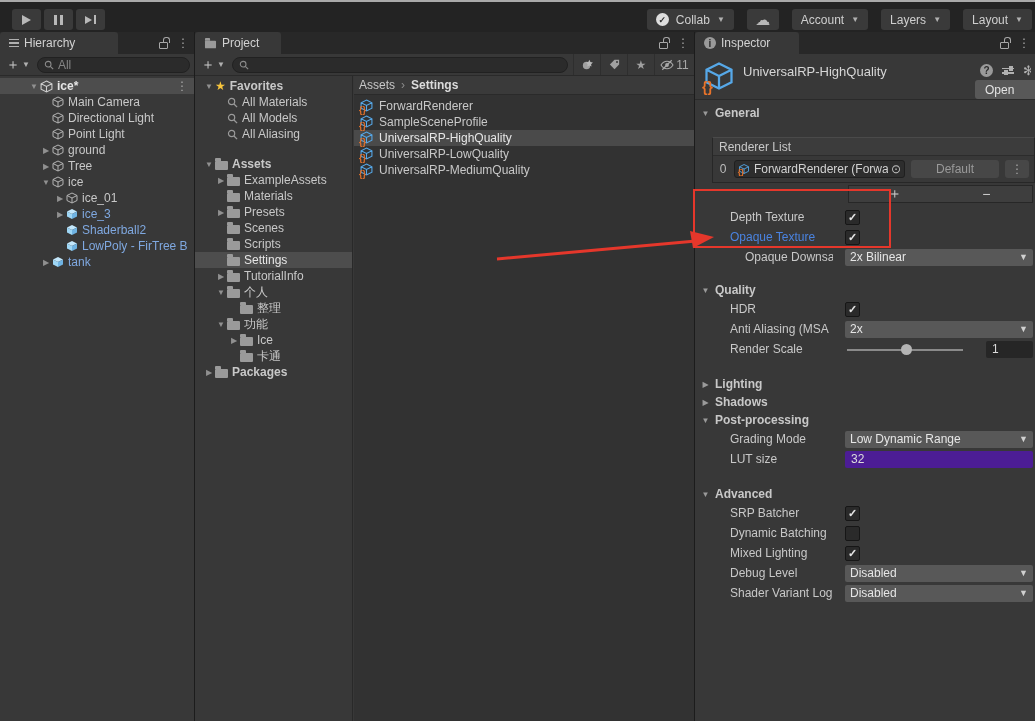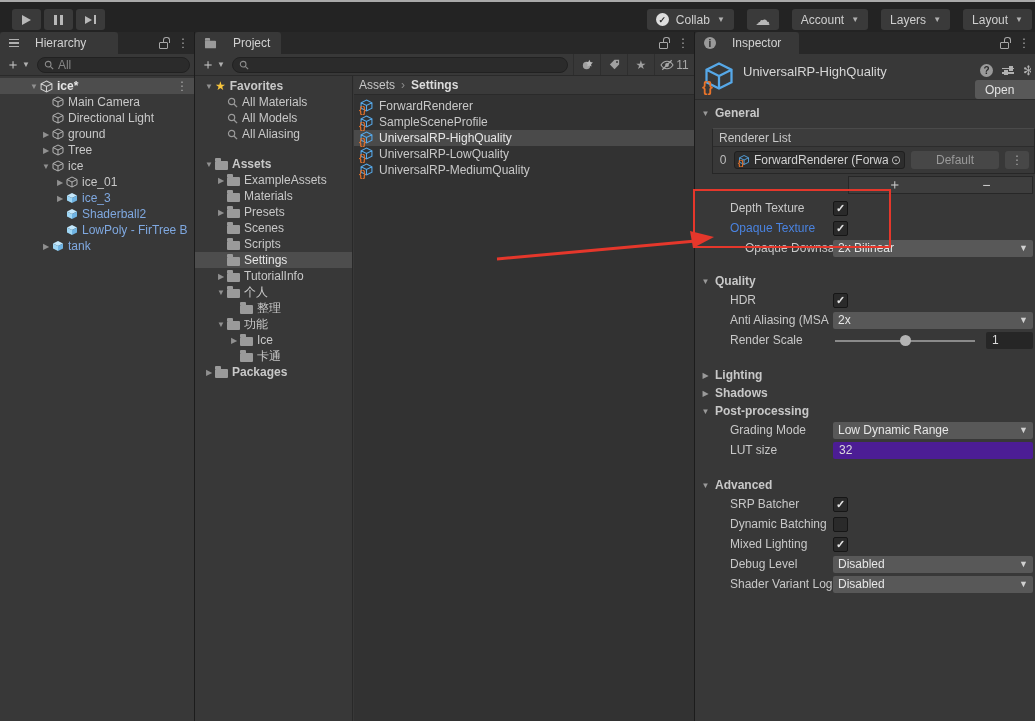--- a/index.html
+++ b/index.html
@@ -24,21 +24,21 @@
   .collab-check { width:13px; height:13px; border-radius:50%; background:#dedede; color:#2c2c2c; font-size:9px; font-weight:bold; display:flex; align-items:center; justify-content:center; }
   .cloudbtn { width:32px; }
   .cloud { color:#b8b8b8; font-size:15px; line-height:1; }
   
   .panels { position:absolute; top:32px; left:0; right:0; bottom:0; }
   .panel { position:absolute; top:0; bottom:0; overflow:hidden; background:#383838; }
   #hierarchy-panel { left:0; width:195px; border-right:1px solid #1c1c1c; }
   #project-panel { left:195px; width:500px; border-right:1px solid #1c1c1c; }
   #inspector-panel { left:695px; width:340px; }
   .tabbar { height:22px; background:#282828; display:flex; position:relative; }
-  .tab { background:#383838; padding:0 9px; display:flex; align-items:center; gap:16px; color:#d2d2d2; border-radius:3px 3px 0 0; }
+  .tab { background:#383838; padding:0 9px; display:flex; align-items:center; gap:5px; color:#d2d2d2; border-radius:3px 3px 0 0; }
   .tabicons { position:absolute; right:5px; top:0; bottom:0; display:flex; align-items:center; gap:9px; }
   .lock { width:9px; height:7px; border:1px solid #a8a8a8; border-radius:1px; position:relative; margin-top:5px; }
   .lock::before { content:''; position:absolute; width:5px; height:5px; border:1px solid #a8a8a8; border-bottom:none; border-radius:3px 3px 0 0; top:-6px; left:3px; }
   .kebab { color:#a8a8a8; font-size:12px; line-height:1; letter-spacing:0; }
   .hbars { display:inline-flex; flex-direction:column; gap:2px; }
   .hbars i { width:10px; height:1.5px; background:#b0b0b0; }
   .ptool { height:22px; background:#383838; border-bottom:1px solid #2a2a2a; display:flex; align-items:center; padding:0 4px; gap:5px; }
   .plusbtn { display:flex; align-items:center; gap:2px; color:#c8c8c8; font-size:14px; padding:0 2px; }
   .searchfield { flex:1; height:16px; background:#2b2b2b; border:1px solid #212121; border-radius:8px; display:flex; align-items:center; gap:4px; padding:0 6px; color:#858585; overflow:hidden; }
   .ptool-seg { display:flex; align-self:stretch; align-items:center; }
@@ -77,21 +77,21 @@
   .helpcirc { width:13px; height:13px; border-radius:50%; background:#9a9a9a; color:#2b2b2b; font-size:10px; font-weight:bold; display:flex; align-items:center; justify-content:center; }
   .sliders { display:inline-flex; flex-direction:column; gap:3px; }
   .sliders i { width:12px; height:1.5px; background:#b0b0b0; position:relative; }
   .sliders i::after { content:''; position:absolute; top:-2px; width:4px; height:5px; background:#b0b0b0; }
   .sliders i:nth-child(1)::after { left:7px; } .sliders i:nth-child(2)::after { left:2px; }
   .openbtn { position:absolute; right:-18px; top:26px; width:78px; height:19px; background:#585858; border-radius:3px; color:#e2e2e2; display:flex; align-items:center; padding-left:10px; }
   .insp-body { padding-top:4px; }
   .sechdr { height:18px; display:flex; align-items:center; padding-left:4px; gap:3px; }
   .sechdr .arrow { width:13px; text-align:center; font-size:8px; color:#9a9a9a; }
   .sechdr .slabel { font-weight:bold; color:#c8c8c8; }
-  .irow { height:20px; display:flex; align-items:center; padding-left:35px; padding-right:2px; }
+  .irow { height:20px; display:flex; align-items:center; padding-left:35px; padding-right:2px;gap:12px; }
   .irow .ilabel { width:103px; flex:none; overflow:hidden; white-space:nowrap; }
   .irow.sub { padding-left:50px; } .irow.sub .ilabel { width:88px; }
   .checkbox { width:15px; height:15px; background:#2a2a2a; border:1px solid #161616; border-radius:2px; color:#e4e4e4; font-size:11px; font-weight:bold; display:flex; align-items:center; justify-content:center; }
   .checkbox::after { content:''; }
   .checkbox.checked::after { content:'✓'; }
   .dropdown { flex:1; height:17px; background:#585858; border-radius:2px; display:flex; align-items:center; padding:0 5px; color:#e6e6e6; overflow:hidden; }
   .dropdown .ddarrow { margin-left:auto; font-size:9px; color:#d0d0d0; }
   .darkinput { flex:1; height:17px; background:#4c1d95; border-radius:2px; display:flex; align-items:center; padding:0 6px; color:#dcdcdc; }
   .sliderwrap { flex:1; position:relative; height:17px; }
   .slidertrack { position:absolute; left:2px; right:4px; top:8px; height:2px; background:#8a8a8a; }
@@ -101,21 +101,21 @@
   .rlheader { height:18px; background:#3c3c3c; border-bottom:1px solid #2c2c2c; display:flex; align-items:center; padding-left:6px; }
   .rlrow { height:26px; display:flex; align-items:center; padding:0 5px; gap:6px; }
   .rlindex { width:10px; text-align:center; color:#bdbdbd; flex:none; }
   .objfield { flex:1; height:18px; background:#2d2d2d; border:1px solid #1f1f1f; border-radius:3px; display:flex; align-items:center; gap:3px; padding:0 3px; overflow:hidden; }
   .objfield .otext { flex:1; overflow:hidden; white-space:nowrap; color:#d2d2d2; }
   .picker { color:#bdbdbd; font-size:12px; flex:none; }
   .defaultbtn { width:88px; height:18px; background:#474747; border-radius:3px; display:flex; align-items:center; justify-content:center; color:#9a9a9a; flex:none; }
   .kebabbtn { width:24px; height:18px; background:#474747; border-radius:3px; display:flex; align-items:center; justify-content:center; color:#cfcfcf; flex:none; }
   .plusminus { width:185px; height:18px; margin:2px 2px 0 auto; background:#3e3e3e; border:1px solid #272727; display:flex; }
   .plusminus span { flex:1; display:flex; align-items:center; justify-content:center; color:#cfcfcf; font-size:14px; }
-  .mt6{margin-top:6px;} .mt4{margin-top:4px;} .mt14{margin-top:14px;} .mt16{margin-top:16px;}
+  .mt6{margin-top:15px;} .mt4{margin-top:4px;} .mt14{margin-top:14px;} .mt16{margin-top:16px;}
   .svg-annot { position:absolute; inset:0; width:1035px; height:721px; z-index:60; pointer-events:none; }
 </style>
 </head>
 <body>
 
 <div class="topbar">
   <div class="playgroup">
     <div class="tbtn">
         <span class="tri"></span>
       </div>
@@ -202,20 +202,29 @@
         <span class="lbl">Main Camera</span>
       </div>
       <div class="row" style="padding-left:40px;">
         <span class="spacer"></span>
         <span class="icon">
             <svg width="12" height="12" viewBox="0 0 12 12">
               <path d="M6 1 L11 3.5 V8.5 L6 11 L1 8.5 V3.5 Z M1 3.5 L6 6 L11 3.5 M6 6 V11" fill="none" stroke="#b4b4b4" stroke-width="1"></path>
             </svg>
           </span>
         <span class="lbl">Directional Light</span>
+      </div>
+      <div class="row" style="padding-left:40px;">
+        <span class="spacer"></span>
+        <span class="icon">
+            <svg width="12" height="12" viewBox="0 0 12 12">
+              <path d="M6 1 L11 3.5 V8.5 L6 11 L1 8.5 V3.5 Z M1 3.5 L6 6 L11 3.5 M6 6 V11" fill="none" stroke="#b4b4b4" stroke-width="1"></path>
+            </svg>
+          </span>
+        <span class="lbl">Point Light</span>
       </div>
       <div class="row" style="padding-left:40px;">
         <span class="arrow">▶</span>
         <span class="icon">
             <svg width="12" height="12" viewBox="0 0 12 12">
               <path d="M6 1 L11 3.5 V8.5 L6 11 L1 8.5 V3.5 Z M1 3.5 L6 6 L11 3.5 M6 6 V11" fill="none" stroke="#b4b4b4" stroke-width="1"></path>
             </svg>
           </span>
         <span class="lbl">ground</span>
       </div>

